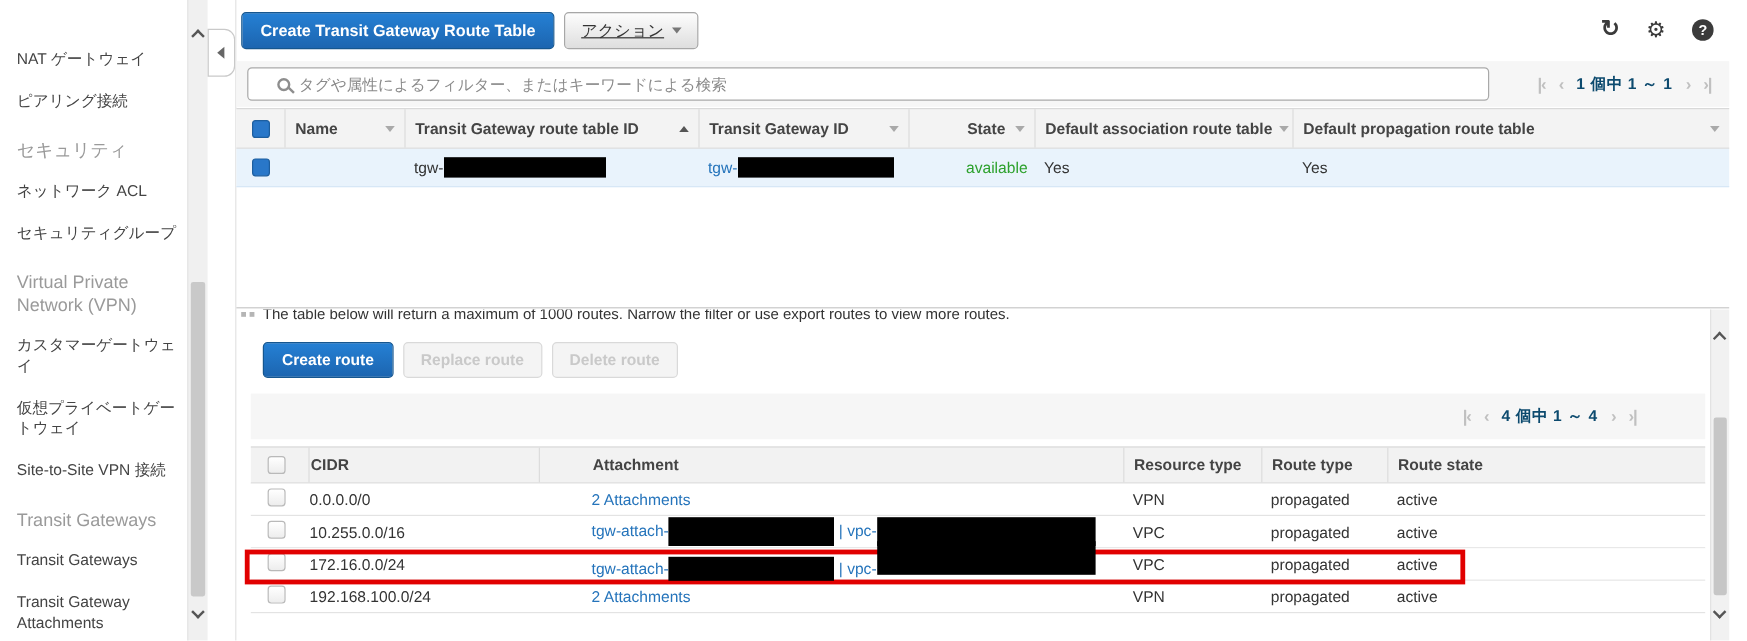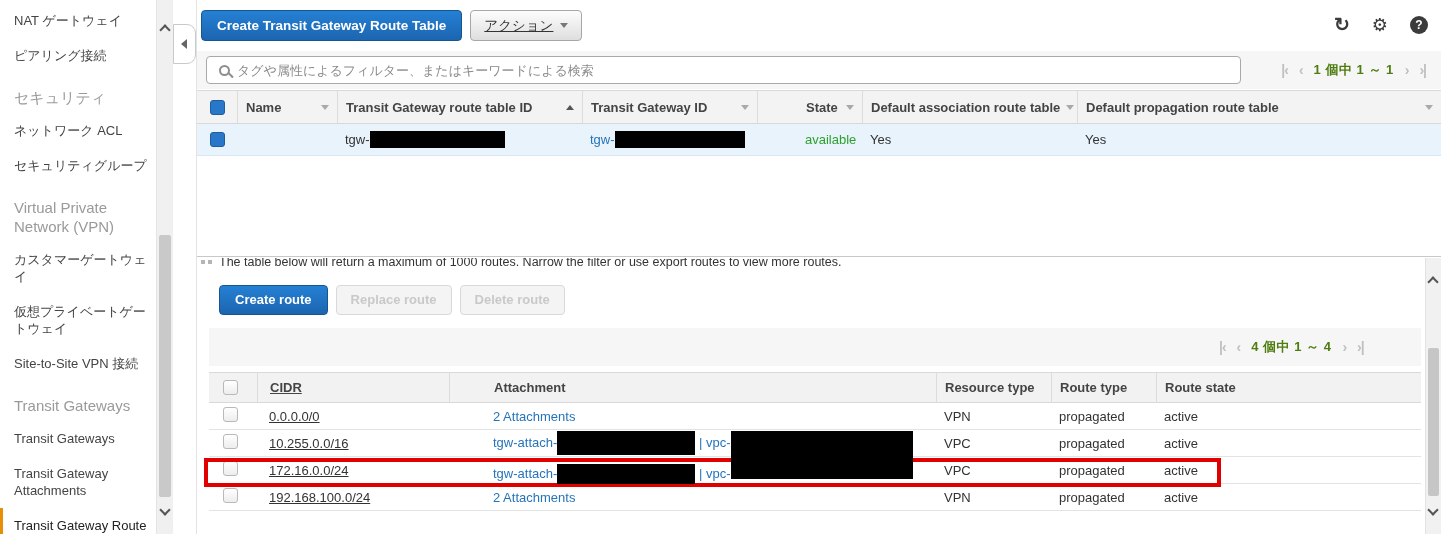--- a/index.html
+++ b/index.html
@@ -3,21 +3,21 @@
 <meta charset="utf-8">
 <style>
   * { margin:0; padding:0; box-sizing:border-box; }
   html,body { background:#fff; }
   .page {
     position:relative; width:1456px; height:534px; overflow:hidden;
     font-family:"Liberation Sans", sans-serif; font-size:13px; color:#333; background:#fff;
   }
 
   
-  .sidebar { position:absolute; left:0; top:0; width:156px; height:478px; padding-top:3px; background:#fff; }
+  .sidebar { position:absolute; left:0; top:0; width:156px; height:478px; padding-top:31px; background:#fff; }
   .sb-link { font-size:13px; color:#444; padding:9px 6px 9px 14px; line-height:17px; cursor:pointer; }
   .sb-link.selected { border-left:3px solid #e78f08; padding-left:11px; color:#222; }
   .sb-header { font-size:15px; color:#9a9a9a; padding:15px 6px 6px 14px; line-height:19px; }
 
   .sb-scroll { position:absolute; left:156px; top:0; width:17px; height:534px; background:#f0f0f0; border-left:1px solid #e4e4e4; }
   .sb-thumb { position:absolute; left:2px; width:12px; background:#c9c9c9; border-radius:2px; }
   .chev { width:8px; height:8px; border-right:2px solid #555; border-bottom:2px solid #555; display:inline-block; }
   .chev.up { transform:rotate(-135deg); }
   .chev.down { transform:rotate(45deg); }
   .sb-chev-top { position:absolute; left:4px; top:26px; }
@@ -45,28 +45,28 @@
 
   .top-icons { position:absolute; right:12px; top:15px; display:flex; gap:22px; align-items:center; }
   .icon-refresh { font-size:19px; font-weight:bold; color:#3b3b3b; line-height:20px; cursor:pointer; }
   .icon-gear { font-size:18px; color:#3b3b3b; line-height:20px; cursor:pointer; }
   .icon-help { width:18px; height:18px; border-radius:50%; background:#3b3b3b; color:#fff; text-align:center;
     line-height:18px; font-size:12px; font-weight:bold; cursor:pointer; }
   .icon-help::before { content:"?"; }
 
   
   .filter-strip { position:absolute; background:#f6f6f6; }
-  .search-box { position:absolute; background:#fff; border:1px solid #a9a9a9; border-radius:4px; display:flex; align-items:center; padding:0 12px; gap:7px; }
+  .search-box { position:absolute; background:#fff; border:1px solid #a9a9a9; border-radius:4px; display:flex; align-items:center; padding:0 24px; gap:7px; }
   .search-box input { border:none; outline:none; flex:1; font-size:13px; color:#333; font-family:"Liberation Sans", sans-serif; background:transparent; }
   .search-box input::placeholder { color:#8a8a8a; opacity:1; }
   .mag { position:relative; width:11px; height:11px; border:2px solid #8e8e8e; border-radius:50%; display:inline-block; flex:0 0 auto; }
   .mag::after { content:""; position:absolute; width:7px; height:2px; background:#8e8e8e; transform:rotate(45deg); right:-6px; bottom:-2px; }
 
   .pagination { position:absolute; display:flex; align-items:center; gap:11px; color:#c0c0c0; font-size:14px; font-weight:bold; }
-  .pagination .pg-label { color:#4d7c0f; font-size:13px; font-weight:bold; letter-spacing:.5px; }
+  .pagination .pg-label { color:#0c4a6e; font-size:13px; font-weight:bold; letter-spacing:.5px; }
   .pg { cursor:default; letter-spacing:-1px; }
   .pg-first::before { content:"|‹"; } .pg-prev::before { content:"‹"; }
   .pg-next::before { content:"›"; } .pg-last::before { content:"›|"; }
 
   
   .thead { position:absolute; display:flex; background:#f3f3f3; border-top:1px solid #d9d9d9; border-bottom:1px solid #d9d9d9; font-weight:bold; color:#444; }
   .th { display:flex; align-items:center; justify-content:space-between; padding:0 8px; border-left:1px solid #dcdcdc; white-space:nowrap; overflow:hidden; }
   .th:first-child { border-left:none; }
   .trow { position:absolute; display:flex; align-items:center; }
   .td { padding:0 8px; white-space:nowrap; overflow:visible; }
@@ -91,21 +91,21 @@
   .grip { position:absolute; top:260px; width:4px; height:4px; background:#b5b5b5; }
   .notice-clip { position:absolute; left:22px; top:258px; height:14px; overflow:hidden; width:1000px; }
   .notice { margin-top:-3px; font-size:12.5px; color:#333; white-space:nowrap; }
 
   .routes-btns { position:absolute; left:22px; top:285px; display:flex; gap:8px; }
   .btn-primary.sm { height:30px; line-height:28px; font-size:13px; }
   .btn-disabled { height:30px; line-height:28px; padding:0 14px; font-size:13px; font-weight:bold; color:#c9c9c9;
     background:#f4f4f4; border:1px solid #d9d9d9; border-radius:4px; }
 
   
-  .t2c0{width:48px; padding-left:14px;} .t2c1{width:192px; padding-left:12px;text-decoration:underline;} .t2c2{width:487px;padding-left:44px;} .t2c3{width:115px;}
+  .t2c0{width:48px; padding-left:14px;} .t2c1{width:192px; padding-left:1px;} .t2c2{width:487px;padding-left:44px;} .t2c3{width:115px;}
   .t2c4{width:105px;} .t2c5{flex:1;}
 
   .t2row { border-bottom:1px solid #e3e3e3; background:#fff; }
 
   .red-box { position:absolute; left:7px; top:458px; width:1017px; height:29px; border:4px solid #e10000; z-index:5; pointer-events:none; }
 
   .pane-scroll { position:absolute; left:1228px; top:258px; width:16px; height:276px; background:#f1f1f1; border-left:1px solid #e2e2e2; }
   .pane-thumb { position:absolute; left:2px; top:90px; width:11px; height:148px; background:#c6c6c6; border-radius:2px; }
   .ps-chev-top { position:absolute; left:3px; top:20px; }
   .ps-chev-bot { position:absolute; left:3px; top:248px; }

